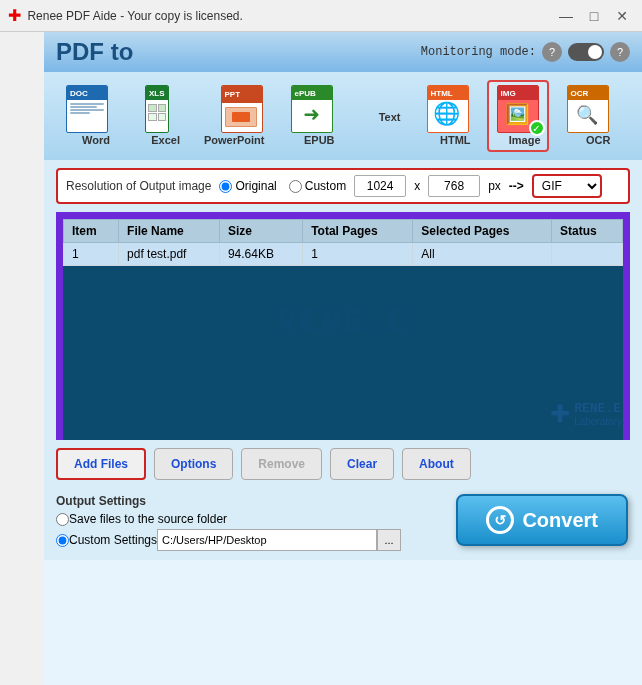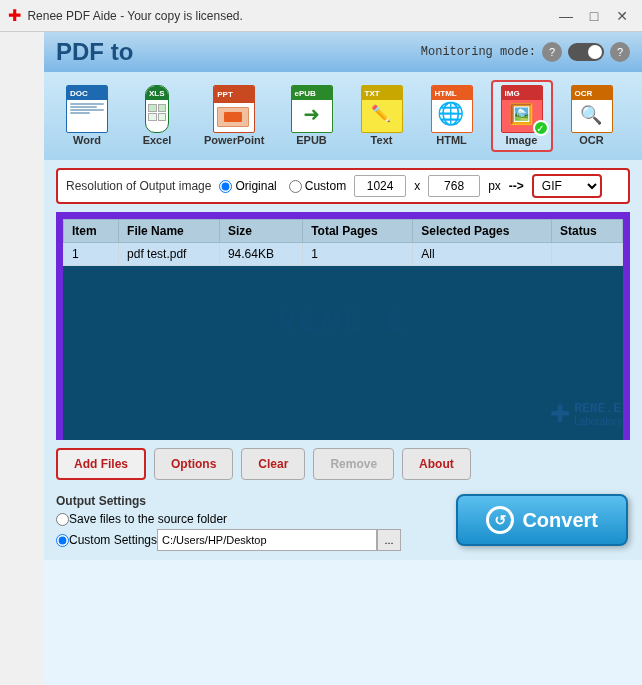--- a/index.html
+++ b/index.html
@@ -53,21 +53,21 @@
 
     
     .tools-row {
       background: linear-gradient(180deg, #cce8f8 0%, #a8d4f0 100%);
       padding: 8px 12px;
       display: flex;
       gap: 8px;
       align-items: center;
     }
     .tool-btn {
-      display: flex; flex-direction: column; align-items: center;
+      display: flex; flex-direction: column; align-items: flex-end;
       cursor: pointer; padding: 4px 6px; border-radius: 4px;
       border: 2px solid transparent;
       min-width: 58px;
     }
     .tool-btn.active { border: 2px solid #d44; background: rgba(255,255,255,0.3); }
     .tool-icon-wrap {
       width: 46px; height: 46px; position: relative;
       display: flex; align-items: center; justify-content: center;
     }
     .tool-label { font-size: 11px; color: #333; margin-top: 2px; font-weight: bold; }
@@ -122,21 +122,21 @@
     }
 
     
     .bottom-buttons {
       display: flex; gap: 8px; padding: 8px 12px;
       background: #d8edf8;
     }
     .btn {
       height: 32px; padding: 0 16px; border: 1px solid #aaa;
       border-radius: 4px; background: #e8e8e8; cursor: pointer;
-      font-size: 12px; font-weight: bold; color: #b91c1c;
+      font-size: 12px; font-weight: bold; color: #1d4ed8;
     }
     .btn.add-files { border: 2px solid #cc2222; background: #f0f0f0; }
     .btn.disabled { color: #aaa; cursor: default; }
 
     
     .output-settings { padding: 6px 12px; background: #d8edf8; }
     .output-label { font-size: 12px; font-weight: bold; color: #333; margin-bottom: 4px; }
     .radio-row { display: flex; align-items: center; gap: 0; margin-bottom: 3px; font-size: 12px; }
     .path-input { width: 220px; height: 22px; border: 1px solid #aaa; font-size: 11px; padding: 0 4px; }
     .browse-btn {
@@ -169,21 +169,21 @@
       width: 42px; height: 48px; background: white; border: 1px solid #1e6ab0;
       border-radius: 2px; position: relative; overflow: hidden;
     }
     .doc-file-icon .top-bar { height: 14px; background: #1e6ab0; display: flex; align-items: center; padding: 0 3px; }
     .doc-file-icon .top-bar span { color: white; font-size: 8px; font-weight: bold; }
     .doc-file-icon .body { padding: 2px 3px; }
     .doc-file-icon .line { height: 2px; background: #99b8d0; margin: 1px 0; border-radius: 1px; }
 
     .xls-file-icon { 
       width: 24px; height: 48px; background: white; border: 1px solid #1a7a2e;
-      border-radius: 10px; position: relative; overflow: hidden;
+      border-radius: 2px; position: relative; overflow: hidden;
     }
     .xls-file-icon .top-bar { height: 14px; background: #1a7a2e; display: flex; align-items: center; padding: 0 3px; }
     .xls-file-icon .top-bar span { color: white; font-size: 8px; font-weight: bold; }
 
     .ppt-file-icon { 
       width: 42px; height: 48px; background: white; border: 1px solid #c84820;
       border-radius: 2px; position: relative; overflow: hidden;
     }
     .ppt-file-icon .top-bar { height: 17px; background: #c84820; display: flex; align-items: center; padding: 0 3px; }
     .ppt-file-icon .top-bar span { color: white; font-size: 8px; font-weight: bold; }
@@ -330,28 +330,20 @@
           <div class="top-bar">
               <span>ePUB</span>
             </div>
           <div class="arrow">➜</div>
         </div>
       </div>
       <span class="tool-label">EPUB</span>
     </div>
 
     <div class="tool-btn">
-      <div class="tool-icon-wrap">
-        <div class="txt-file-icon">
-          <div class="top-bar">
-              <span>TXT</span>
-            </div>
-          <div class="pen" style="margin-top:4px;">✏️</div>
-        </div>
-      </div>
       <span class="tool-label">Text</span>
     </div>
 
     <div class="tool-btn">
       <div class="tool-icon-wrap">
         <div class="html-file-icon">
           <div class="top-bar">
               <span>HTML</span>
             </div>
           <div class="globe">🌐</div>
@@ -450,22 +442,22 @@
       </div>
     </div>
 
   </div>
 
   <div class="bottom-section">
 
     <div class="bottom-buttons">
       <button class="btn add-files">Add Files</button>
       <button class="btn">Options</button>
+      <button class="btn disabled">Remove</button>
       <button class="btn">Clear</button>
-      <button class="btn disabled">Remove</button>
       <button class="btn">About</button>
     </div>
 
     <div class="output-settings">
       <div class="output-label">Output Settings</div>
       <div class="radio-row">
         <input type="radio" name="output" style="">
         <span>Save files to the source folder</span>
       </div>
       <div class="radio-row">

